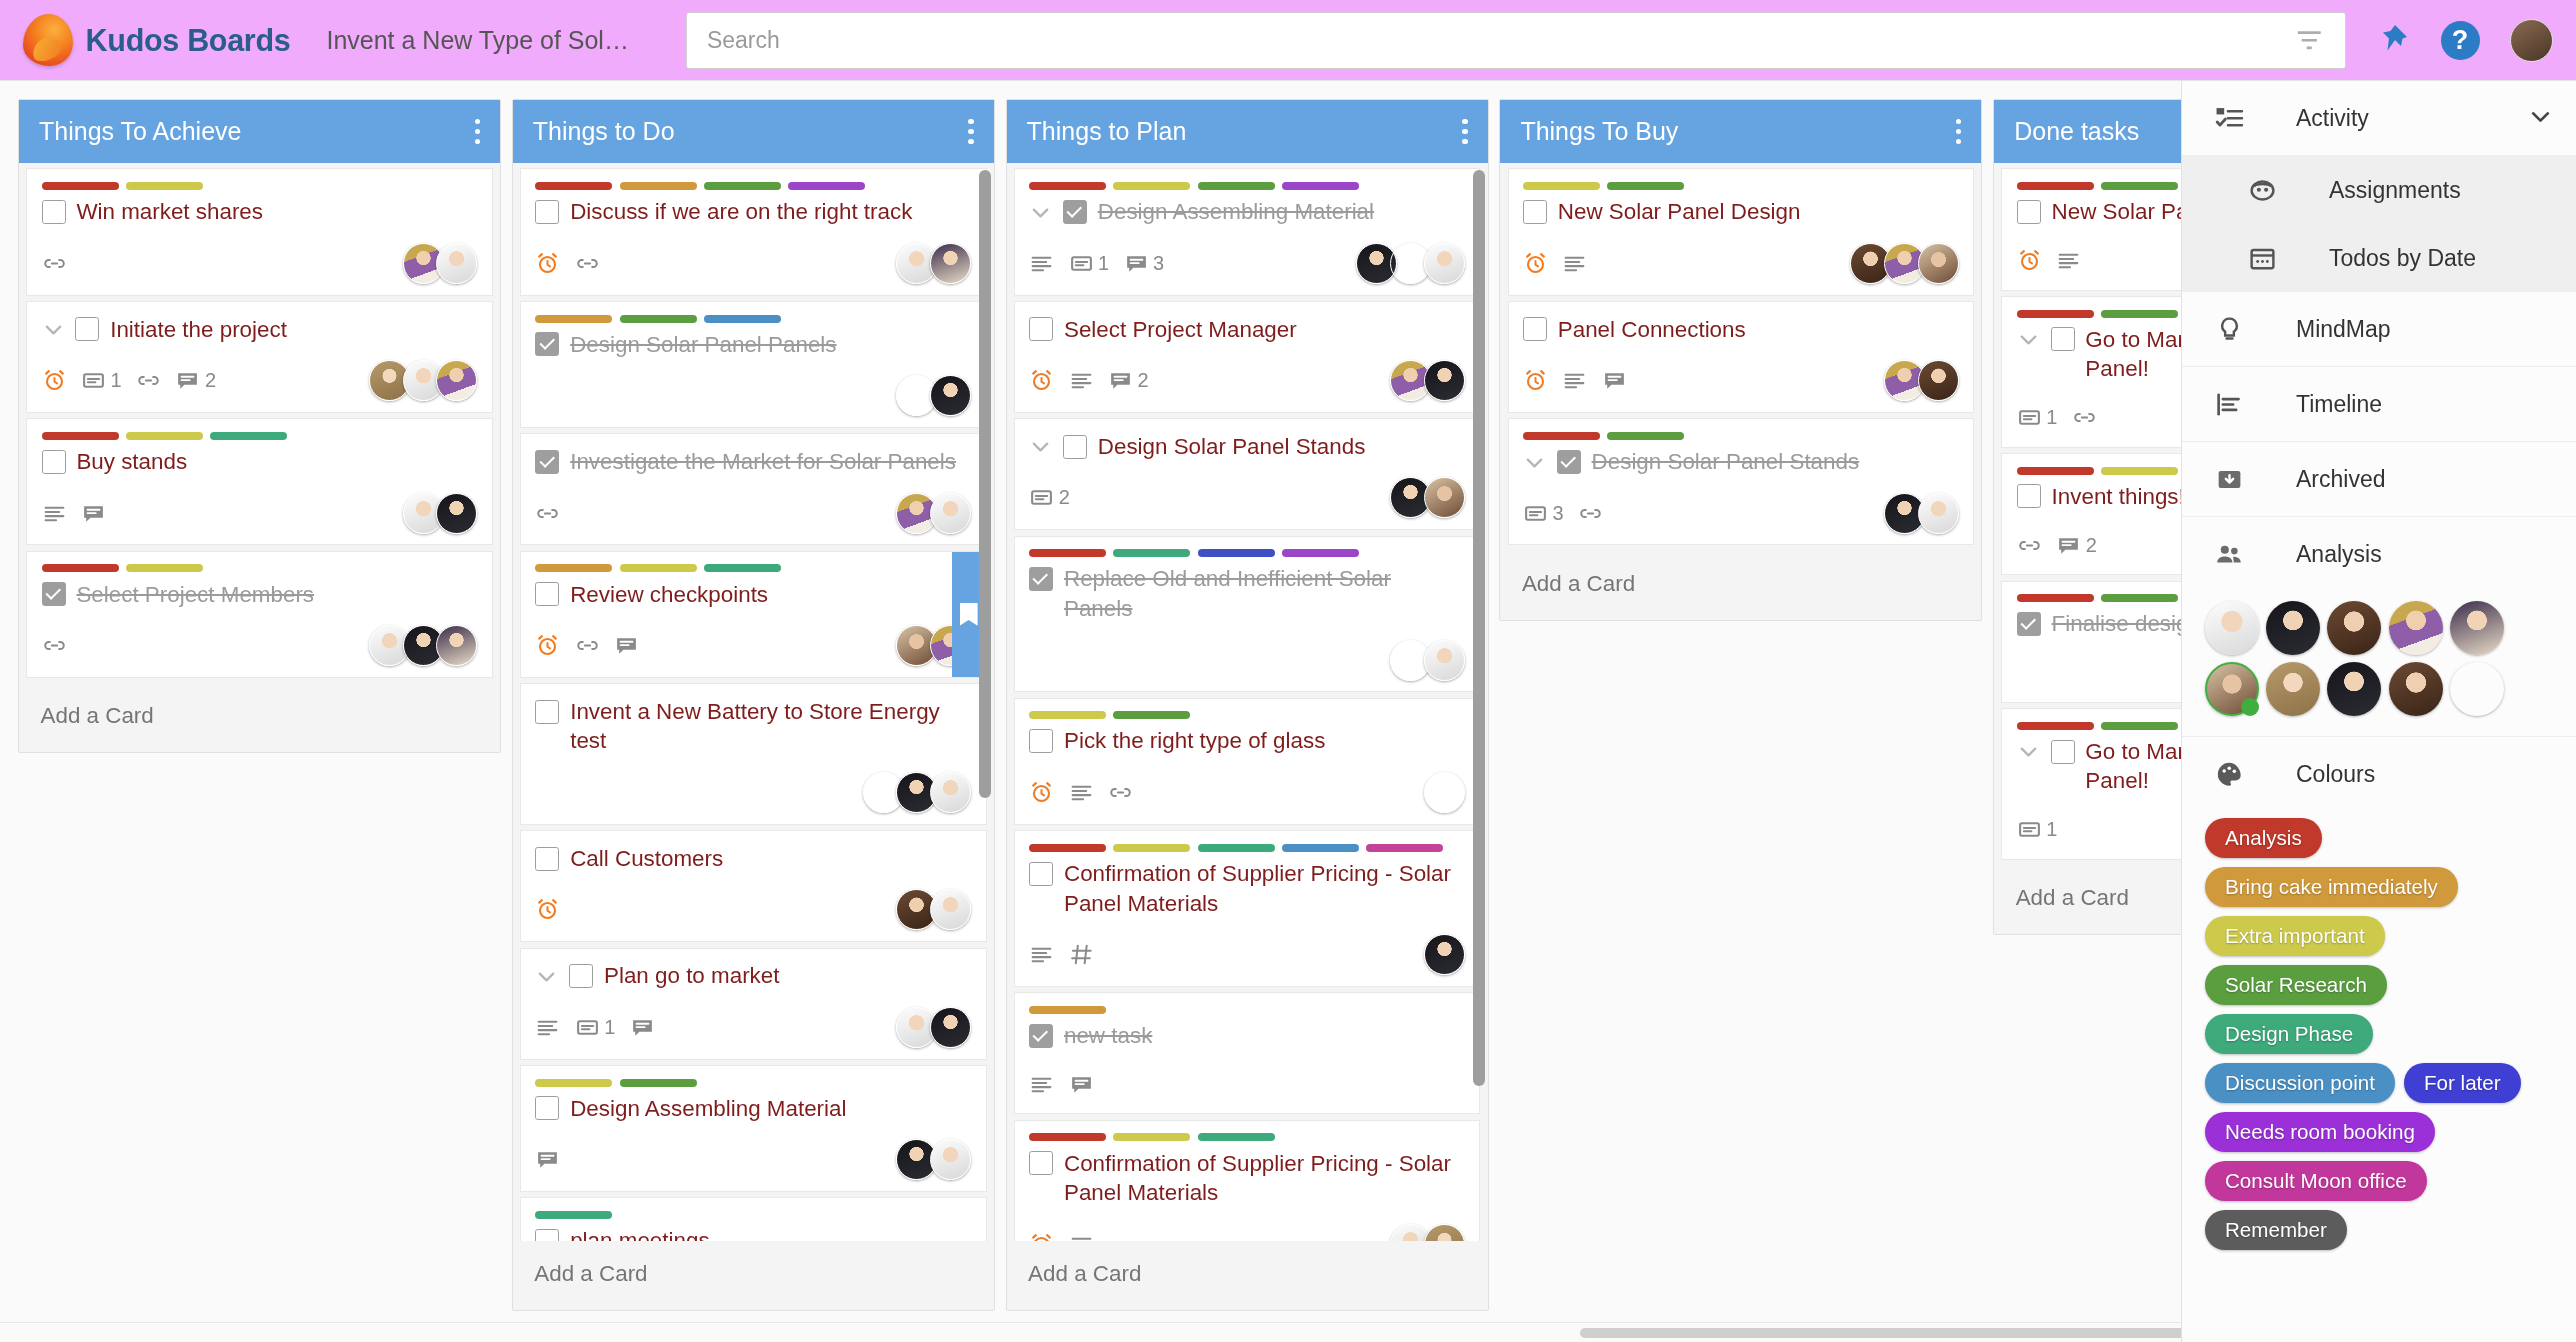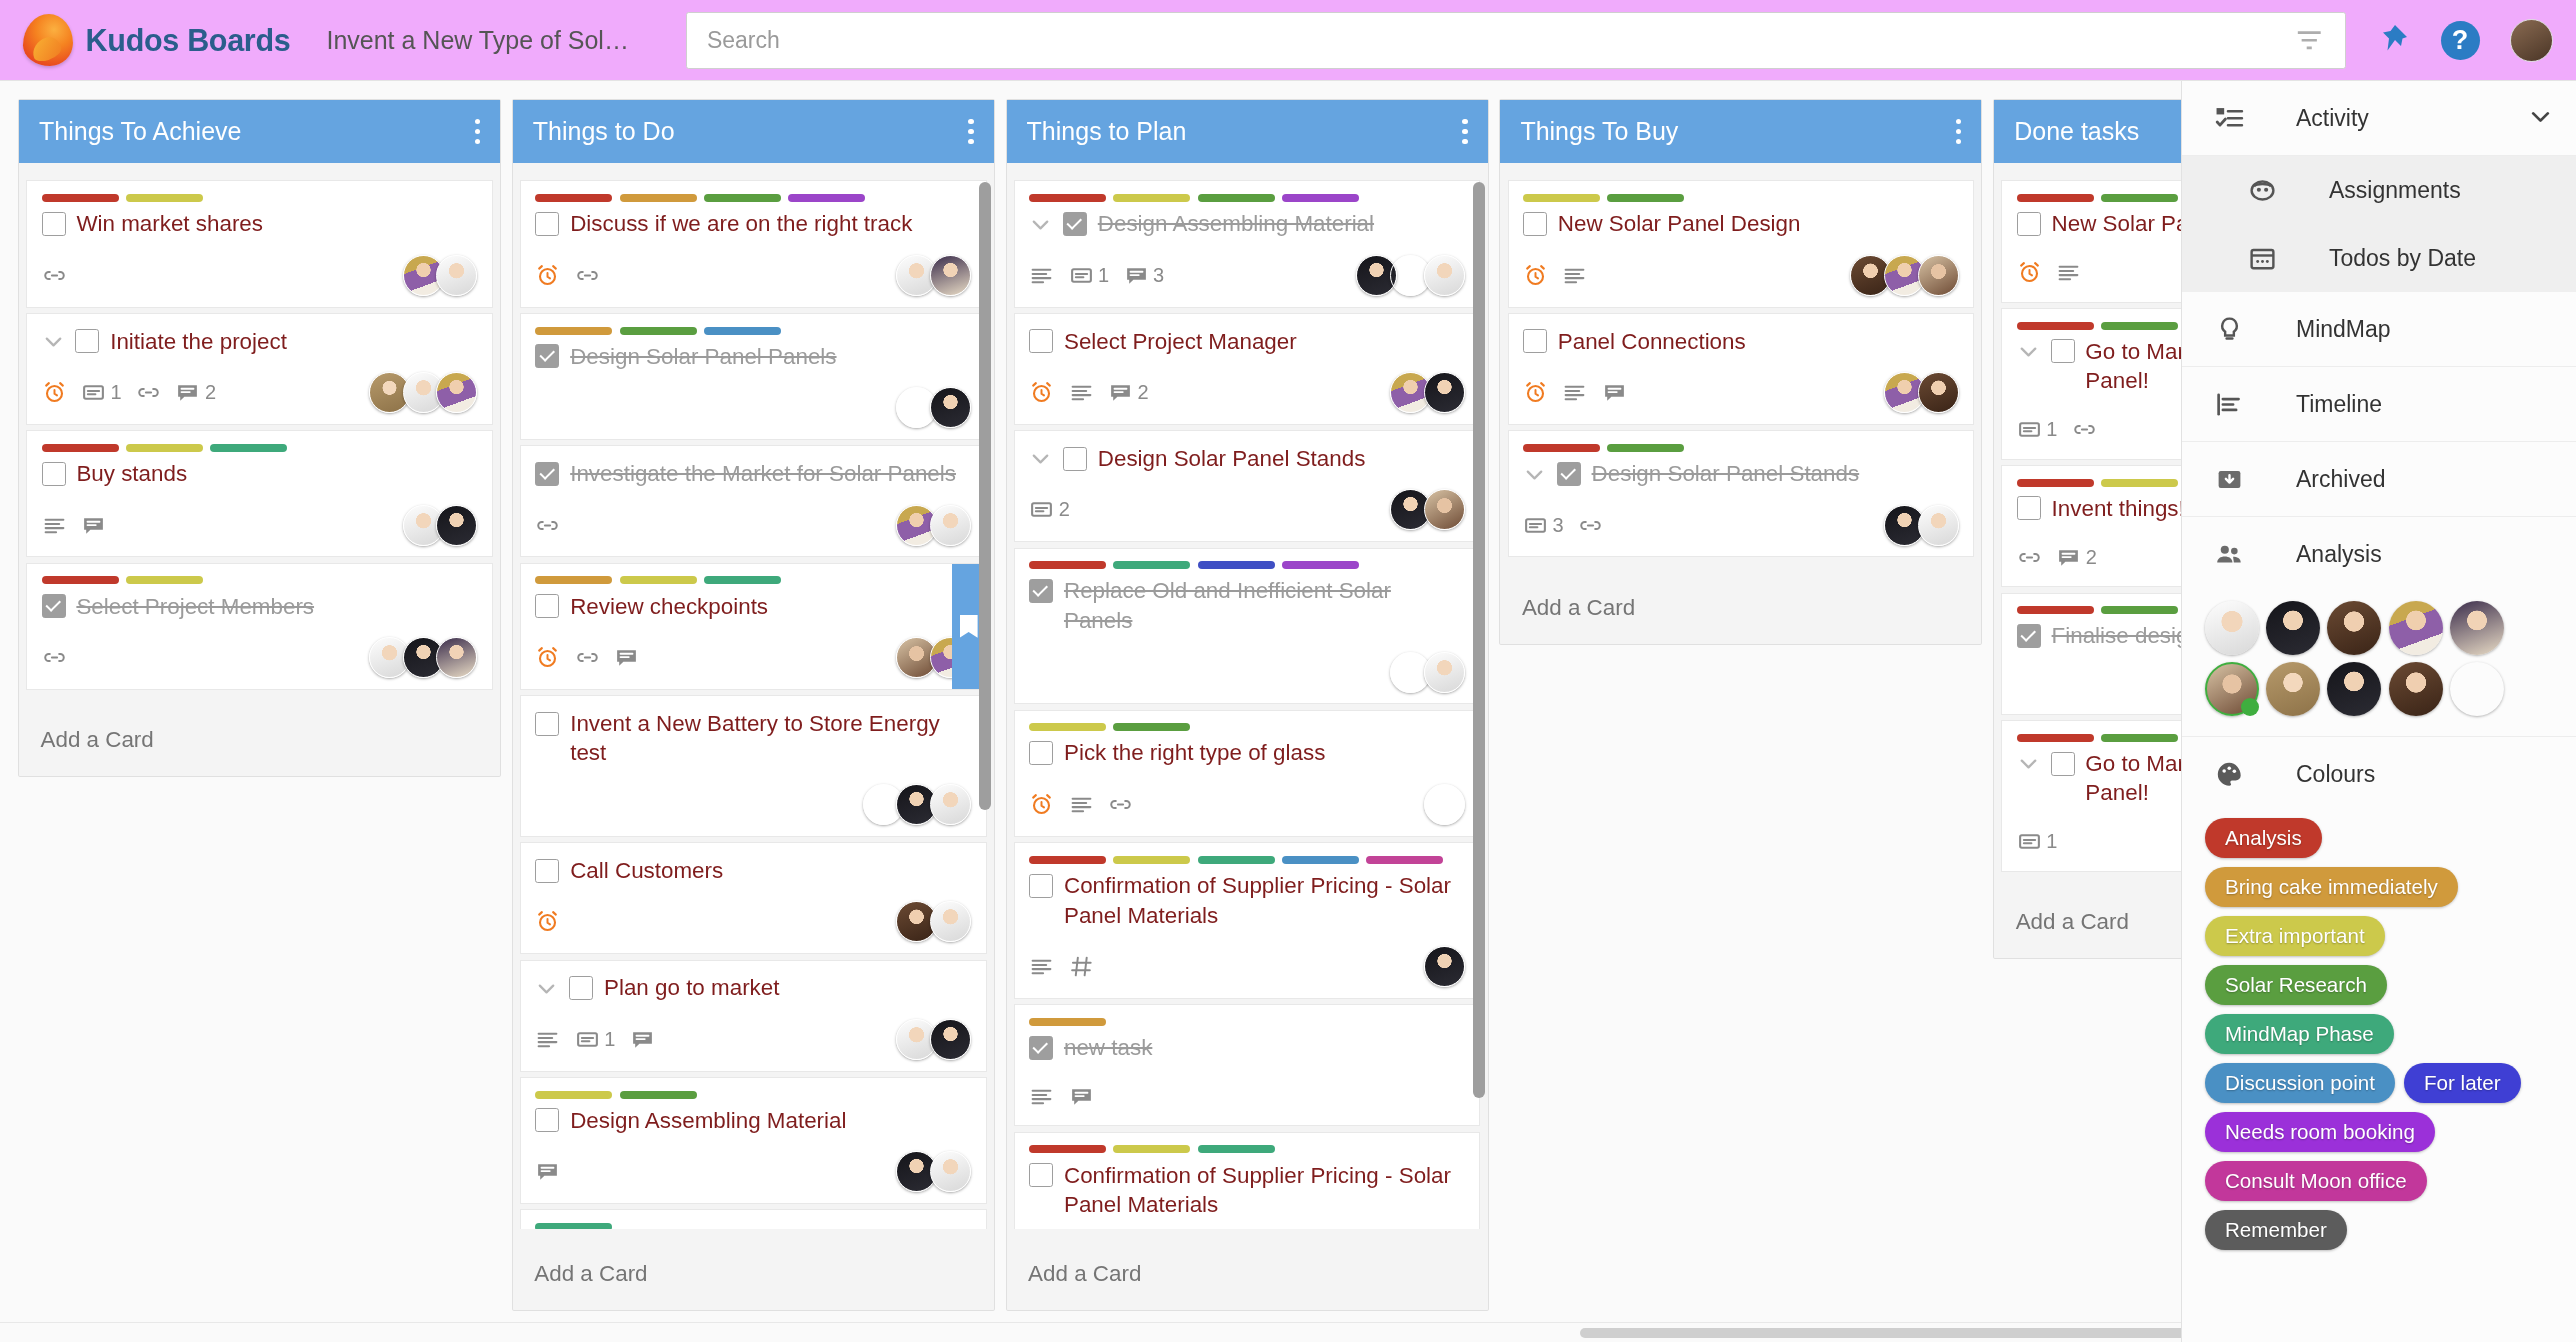--- a/index.html
+++ b/index.html
@@ -60,21 +60,21 @@
   }
   
   .board-area {
     position: absolute; top: 81px; left: 0; right: 0; bottom: 0;
     background: #fafafa; display: flex; align-items: flex-start;
     padding: 18px 0 0 18px; gap: 10.8px; overflow: hidden;
   }
   .list {
     width: 483px; flex: none; background: #f4f4f4;
     border: 0.9px solid #e0e0e0; border-radius: 1.8px;
-    display: flex; flex-direction: column; max-height: 1212px; gap: 12px;
+    display: flex; flex-direction: column; max-height: 1212px;
   }
   .list-header {
     background: #65a4e0; height: 63px; display: flex; align-items: center;
     padding: 0 20px; color: #fff; flex: none;
   }
   .list-title { font-size: 25px; font-weight: normal; }
   .kebab { margin-left: auto; display: flex; flex-direction: column; gap: 4.5px; }
   .kebab i { width: 5.4px; height: 5.4px; background: #fff; border-radius: 50%; display: block; }
   .list-cards { padding: 0; overflow: hidden; position: relative; }
   .card {
@@ -1110,21 +1110,21 @@
           <circle cx="16" cy="9.7" r="1.4" fill="#fff"></circle>
         </svg>
       </span>
   <span class="rlabel">Colours</span>
     </div>
     <div class="colours-wrap">
       <span class="chip" style="background:#c0392b">Analysis</span>
       <span class="chip" style="background:#d09a3c">Bring cake immediately</span>
       <span class="chip" style="background:#ccc94b">Extra important</span>
       <span class="chip" style="background:#5a9e40">Solar Research</span>
-      <span class="chip" style="background:#3ea97b">MindMap Phase</span>
+      <span class="chip" style="background:#3ea97b">Design Phase</span>
       <span class="chip" style="background:#4a90c4">Discussion point</span>
       <span class="chip" style="background:#3f3fd4">For later</span>
       <span class="chip" style="background:#9b30d9">Needs room booking</span>
       <span class="chip" style="background:#c2379b">Consult Moon office</span>
       <span class="chip" style="background:#5c5c5c">Remember</span>
     </div>
   </div>
 
 
 </body></html>

